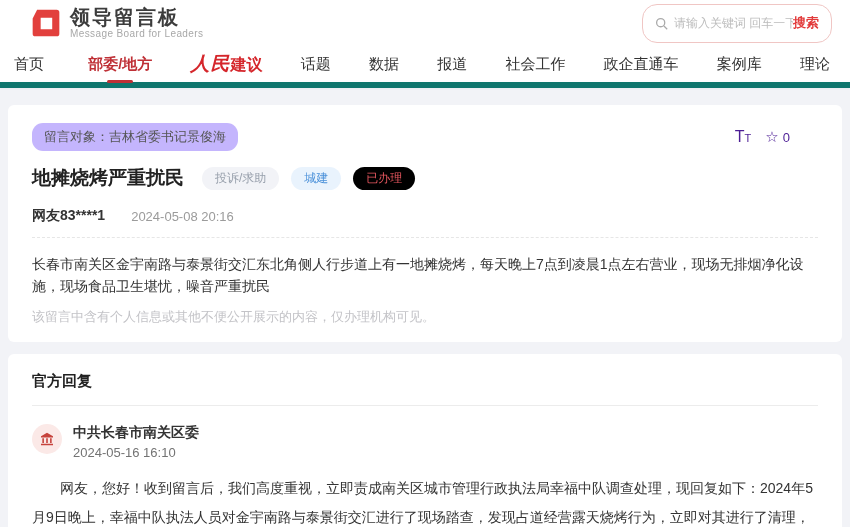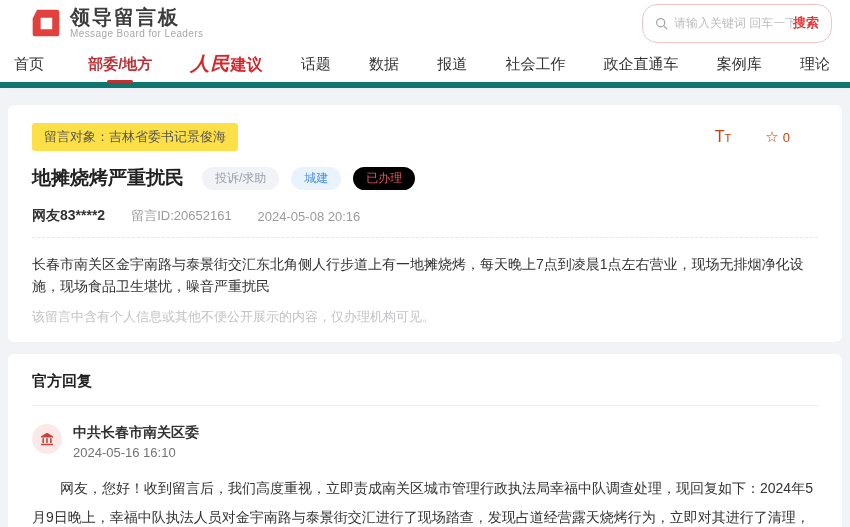--- a/index.html
+++ b/index.html
@@ -64,24 +64,24 @@
   
   .card {
     background:#fff; border-radius:6px;
     margin:0 8px; padding:18px 24px 16px;
   }
   .card-message { margin-top:17px; }
   .card-reply { margin-top:12px; height:240px; }
 
   .row-top { display:flex; align-items:center; justify-content:space-between; }
   .target-badge {
-    background:#fde047; color:#555; font-size:13px;
-    padding:5px 12px; border-radius:3px; display:inline-block;
-  }
-  .tools { display:flex; align-items:center; gap:34px; color:#c2410c; padding-right:28px; }
+    background:#c4b5fd; color:#555; font-size:13px;
+    padding:5px 12px; border-radius:11px; display:inline-block;
+  }
+  .tools { display:flex; align-items:center; gap:14px; color:#4c1d95; padding-right:28px; }
   .font-tool { cursor:pointer; }
   .font-tool .t-big { font-size:16px; }
   .font-tool .t-small { font-size:11px; }
   .star-tool { cursor:pointer; font-size:13px; display:flex; align-items:center; gap:4px; }
   .star-tool .glyph { font-size:15px; }
 
   .title-row { display:flex; align-items:center; margin-top:14px; }
   .msg-title { font-size:19px; font-weight:bold; color:#222; }
   .tag-list { display:flex; gap:12px; margin-left:18px; }
   .tag { font-size:12px; padding:3px 13px; border-radius:12px; }
@@ -166,22 +166,21 @@
   <div class="title-row">
     <h1 class="msg-title">地摊烧烤严重扰民</h1>
     <div class="tag-list">
       <span class="tag tag-gray">投诉/求助</span>
       <span class="tag tag-blue">城建</span>
       <span class="tag tag-red">已办理</span>
     </div>
   </div>
 
   <div class="meta-row">
-    <span class="meta-author">网友83****2</span>
-    <span class="meta-dim">留言ID:20652161</span>
+    <span class="meta-author">网友83****1</span>
     <span class="meta-dim">2024-05-08 20:16</span>
   </div>
 
   <p class="msg-body">长春市南关区金宇南路与泰景街交汇东北角侧人行步道上有一地摊烧烤，每天晚上7点到凌晨1点左右营业，现场无排烟净化设施，现场食品卫生堪忧，噪音严重扰民</p>
   <p class="privacy-note">该留言中含有个人信息或其他不便公开展示的内容，仅办理机构可见。</p>
 </section>
 
 <section class="card card-reply">
   <h2 class="reply-title">官方回复</h2>
   <div class="reply-divider"></div>

